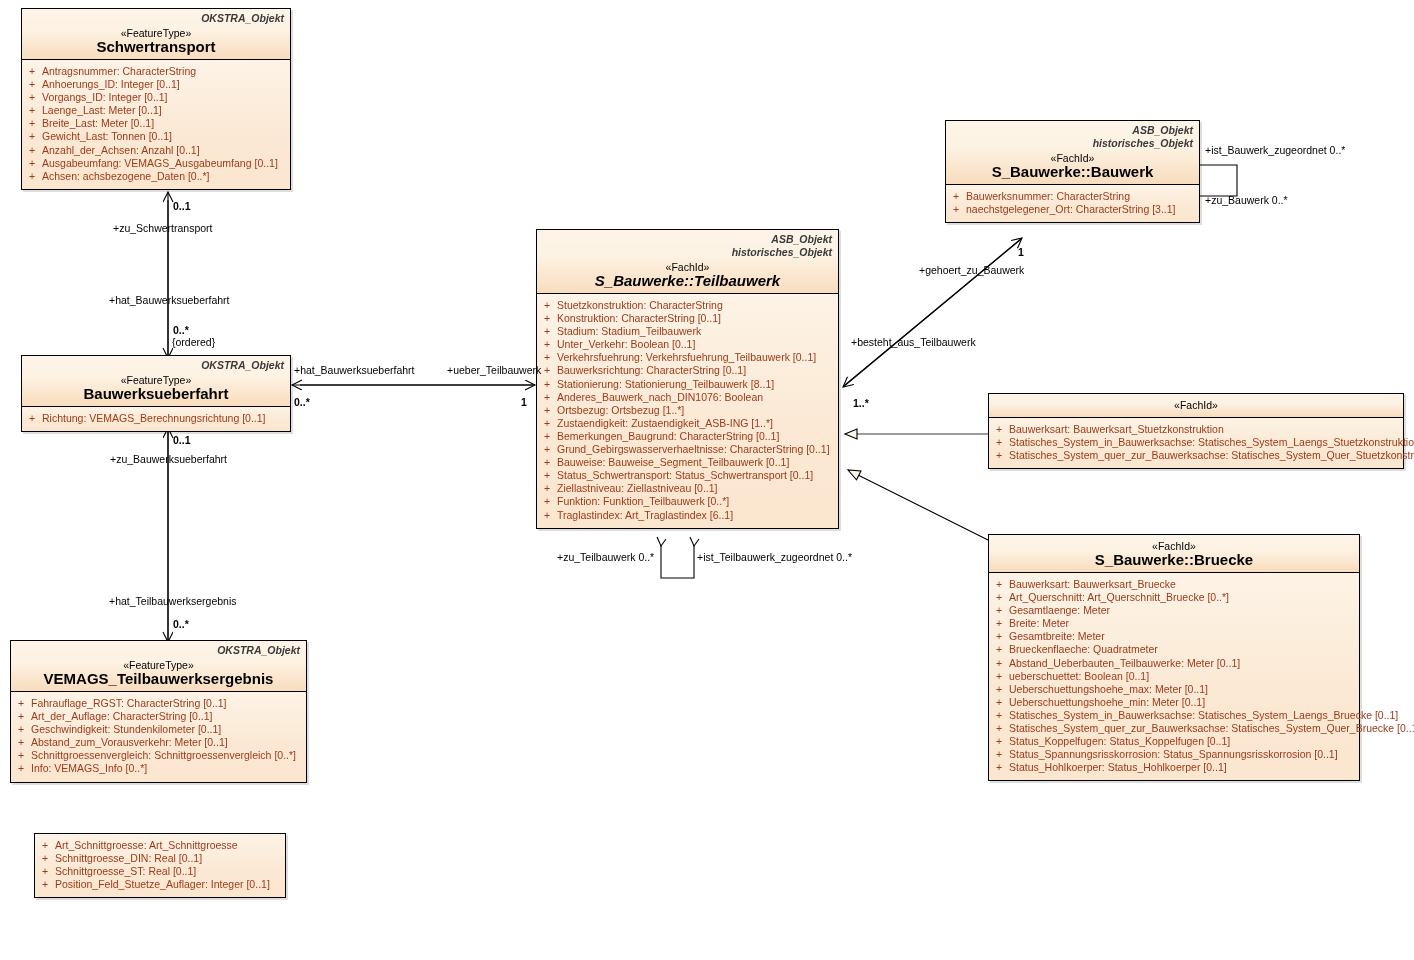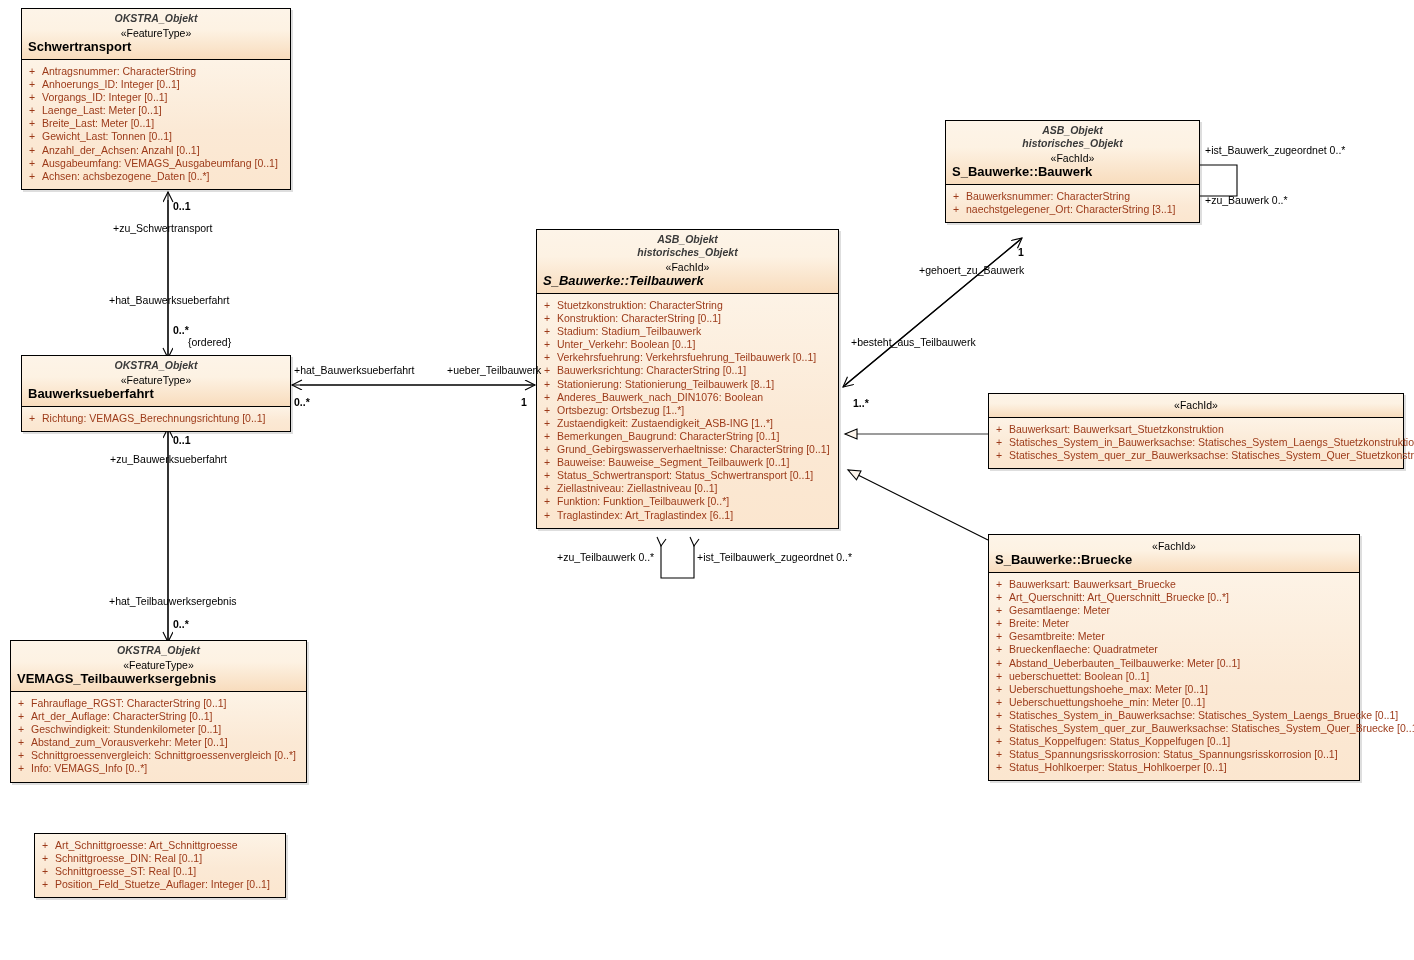--- a/index.html
+++ b/index.html
@@ -40,38 +40,38 @@
     box-shadow: 2px 2px 0 rgba(0,0,0,0.13);
   }
   .uml-head {
     box-sizing: border-box;
     border-bottom: 1px solid #000000;
     background: linear-gradient(to bottom, #fdf4e8 0%, #fdf2e3 42%, #f8dcbd 100%);
     padding: 3px 6px 5px 6px;
     position: relative;
   }
   .uml-tags {
-    text-align: center;
+    text-align: right;
     font-style: italic;
     font-weight: bold;
     font-size: 10.5px;
     color: #3a3a3a;
     line-height: 13px;
   }
   .uml-stereo {
     text-align: center;
     font-size: 10.5px;
     color: #000;
     line-height: 14px;
     margin-top: 1px;
   }
   .uml-name {
-    text-align: left;
+    text-align: center;
     font-weight: bold;
-    font-size: 13px;
+    font-size: 15px;
     color: #000;
     line-height: 14px;
   }
   .uml-name.abstract { font-style: italic; }
   .uml-body {
     padding: 5px 0 6px 0;
     background: linear-gradient(to bottom, #fdf3e6 0%, #fbe9d5 55%, #fbe6cf 100%);
   }
   .attr {
     color: #9c3a19;
@@ -278,21 +278,21 @@
       <div class="attr"><span class="vis">+</span><span>Status_Spannungsrisskorrosion: Status_Spannungsrisskorrosion [0..1]</span></div>
       <div class="attr"><span class="vis">+</span><span>Status_Hohlkoerper: Status_Hohlkoerper [0..1]</span></div>
     </div>
   </div>
 
   <div class="mult" style="left:173px; top:200px;">0..1</div>
   <div class="edge-label" style="left:113px; top:222px;">+zu_Schwertransport</div>
 
   <div class="edge-label" style="left:109px; top:294px;">+hat_Bauwerksueberfahrt</div>
   <div class="mult" style="left:173px; top:324px;">0..*</div>
-  <div class="constraint" style="left:188px; top:336px;">{ordered}</div>
+  <div class="constraint" style="left:172px; top:336px;">{ordered}</div>
 
   <div class="mult" style="left:173px; top:434px;">0..1</div>
   <div class="edge-label" style="left:110px; top:453px;">+zu_Bauwerksueberfahrt</div>
 
   <div class="edge-label" style="left:109px; top:595px;">+hat_Teilbauwerksergebnis</div>
   <div class="mult" style="left:173px; top:618px;">0..*</div>
 
   <div class="edge-label" style="left:294px; top:364px;">+hat_Bauwerksueberfahrt</div>
   <div class="mult" style="left:294px; top:396px;">0..*</div>
   <div class="edge-label" style="left:447px; top:364px;">+ueber_Teilbauwerk</div>

